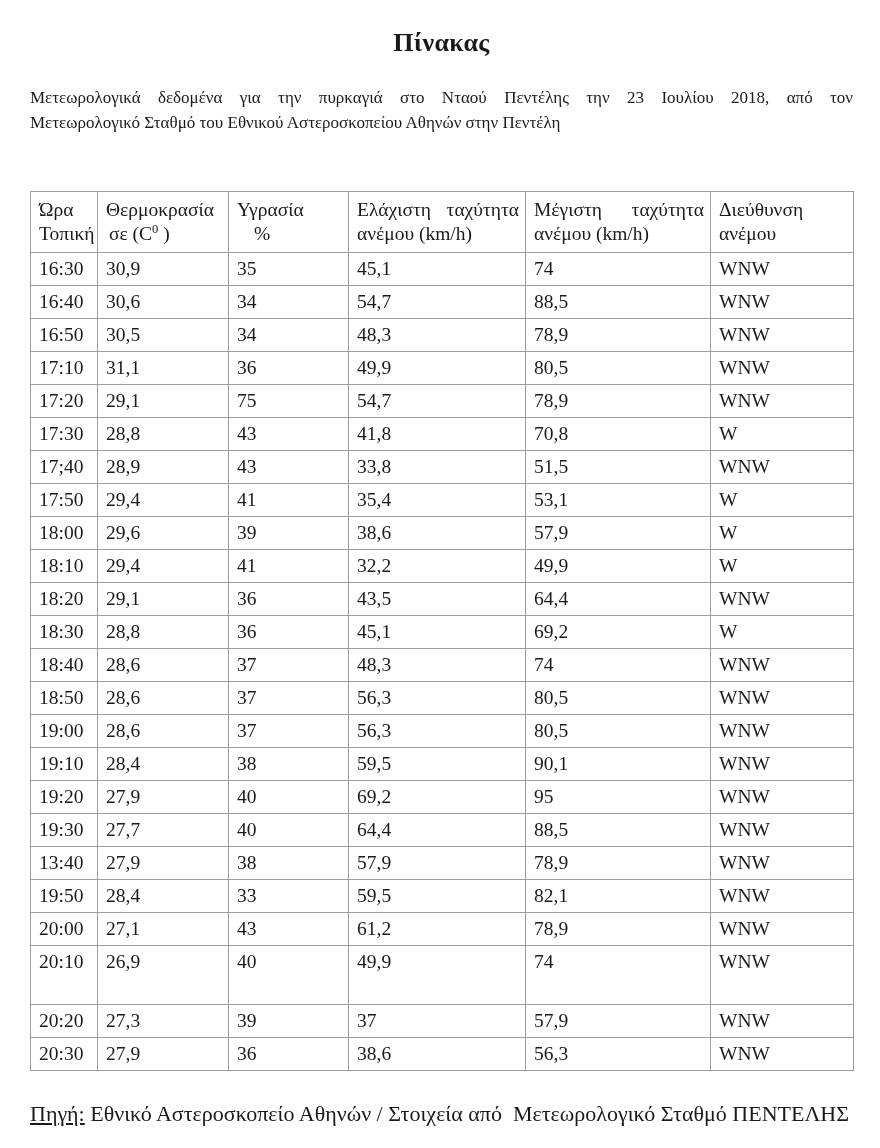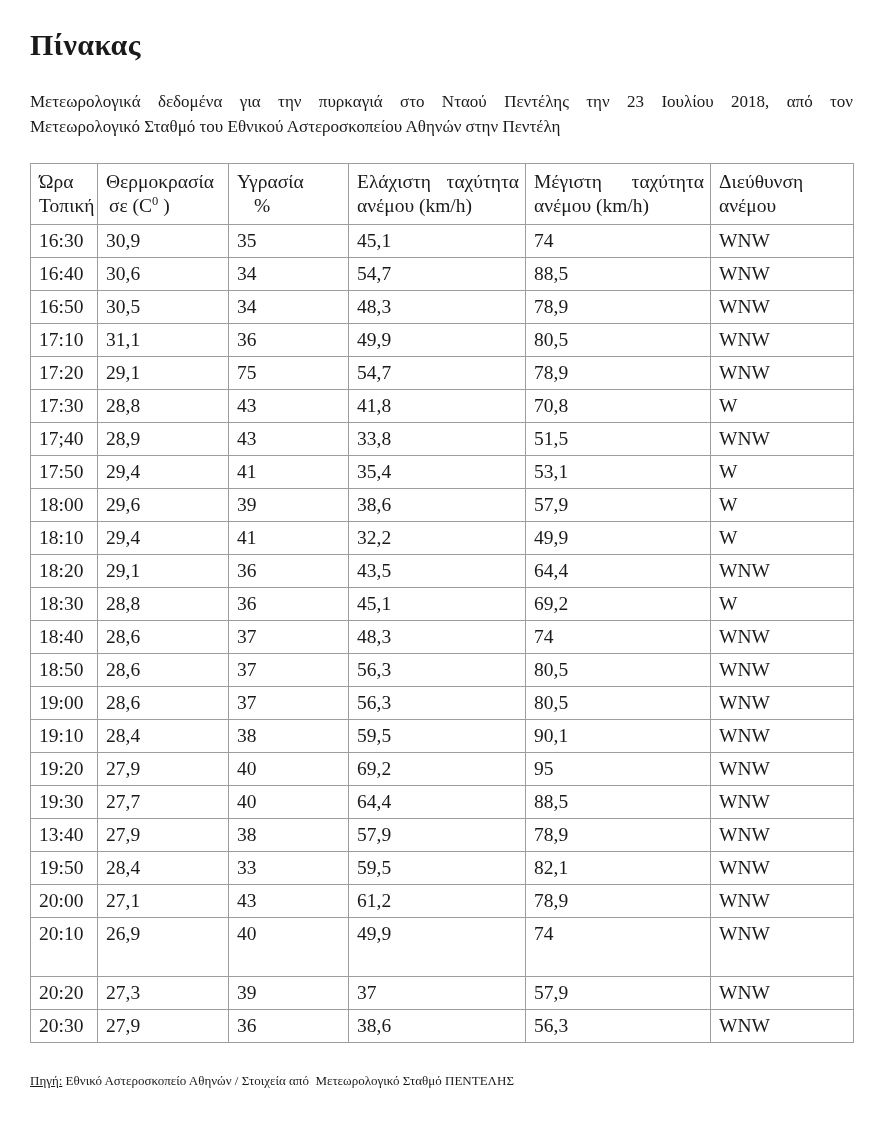--- a/index.html
+++ b/index.html
@@ -12,21 +12,22 @@
     font-family: "Liberation Serif", "DejaVu Serif", serif;
     color: #1a1a1a;
   }
   .page {
     box-sizing: border-box;
     width: 880px;
     height: 1148px;
     padding: 22px 27px 0 30px;
   }
   h1.doc-title {
-    font-size: 30px;
+    text-align: center;
+    font-size: 26px;
     font-weight: bold;
     margin: 6px 0 0 0;
     letter-spacing: 0.4px;
   }
   .intro {
     margin: 27px 0 0 0;
     font-size: 17px;
     line-height: 25px;
   }
   .jline {
@@ -34,21 +35,21 @@
     text-align: justify;
     text-align-last: justify;
   }
   .nline {
     display: block;
   }
   table.weather {
     border-collapse: collapse;
     table-layout: fixed;
     width: 823px;
-    margin-top: 24px;
+    margin-top: 56px;
   }
   th, td {
     border: 1px solid #9d9d9d;
     font-weight: normal;
     text-align: left;
     vertical-align: top;
     font-size: 19.5px;
     box-sizing: border-box;
     padding: 4px 6px 0 8px;
     line-height: 24px;
@@ -70,21 +71,21 @@
   }
   .ind-sm { padding-left: 3px; }
   .ind-md { padding-left: 17px; }
   sup.deg {
     font-size: 12.5px;
     line-height: 0;
     vertical-align: 7px;
   }
   .source {
     margin: 30px 0 0 0;
-    font-size: 13px;
+    font-size: 22px;
     white-space: pre-wrap;
   }
   .u { text-decoration: underline; }
 </style>
 </head>
 <body>
 
 <div class="page">
 
   <h1 class="doc-title">Πίνακας</h1>

